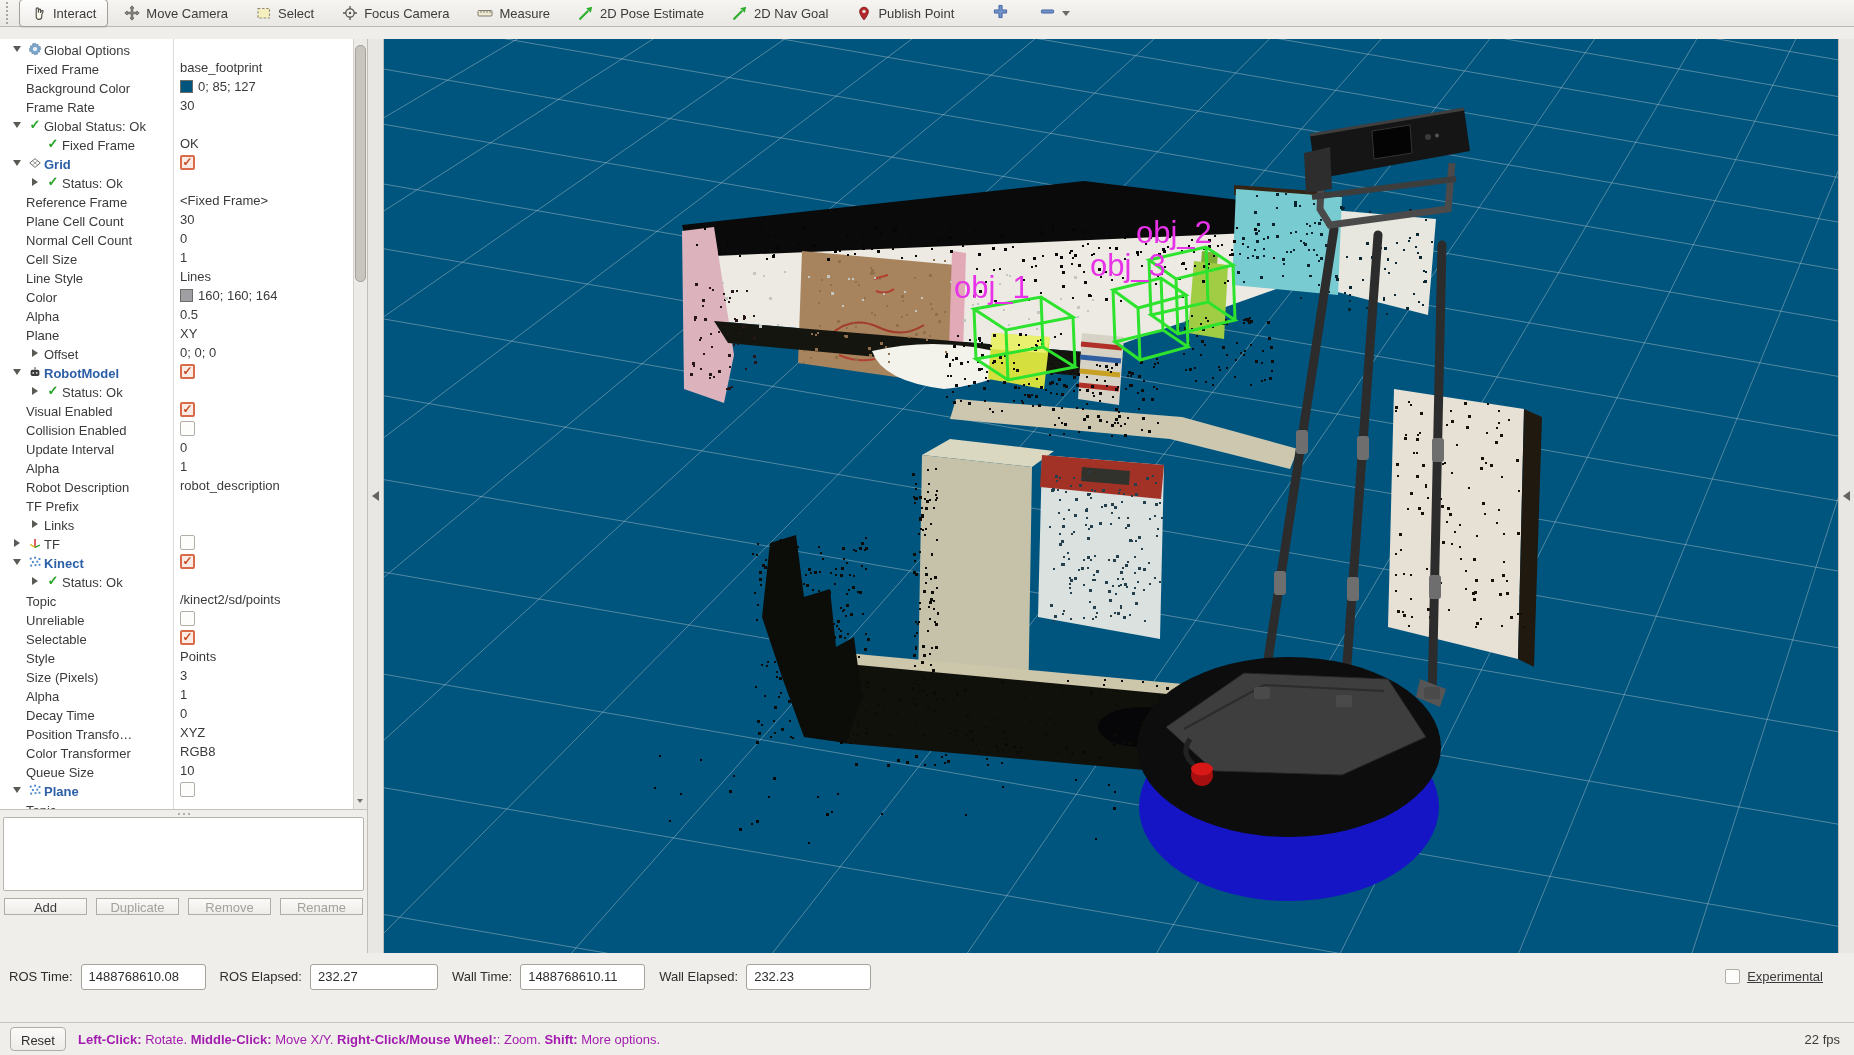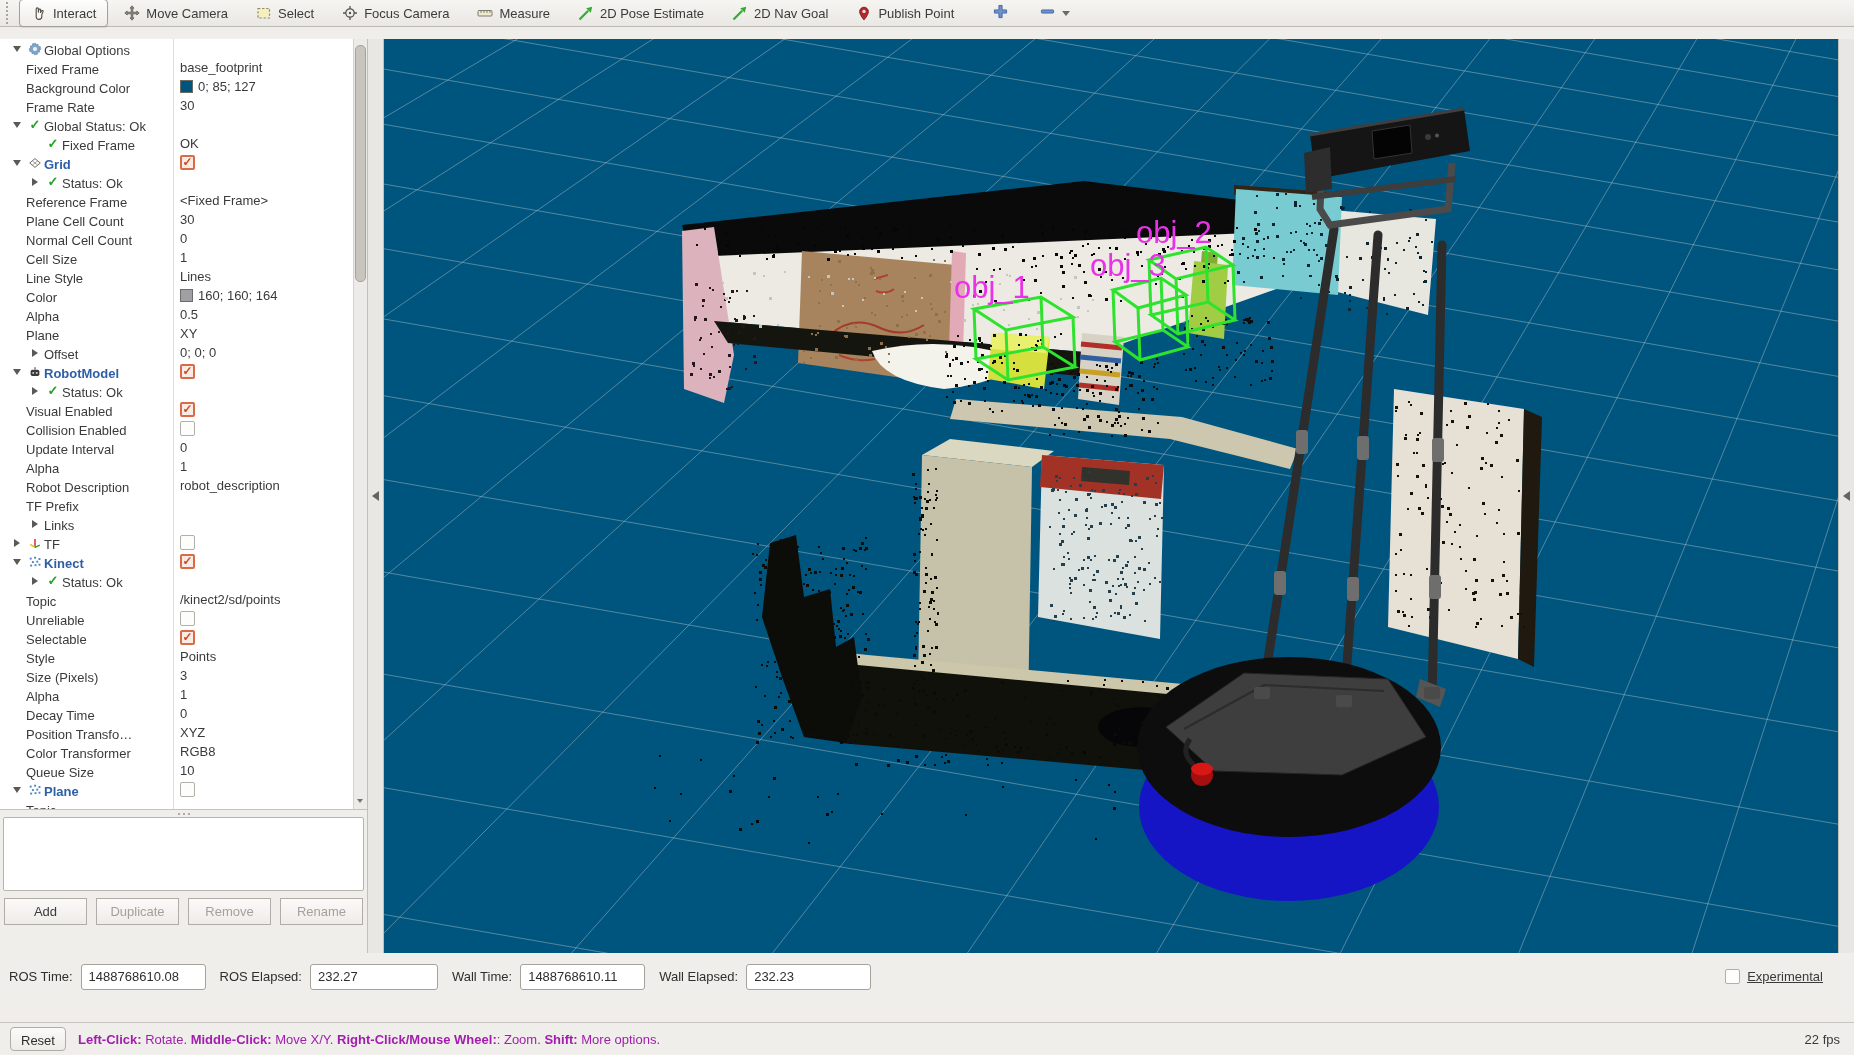--- a/index.html
+++ b/index.html
@@ -54,21 +54,21 @@
   #tree-thumb{position:absolute;top:6px;left:1px;width:9px;height:235px;background:#c8c5bf;
       border:1px solid #a5a29c;border-radius:5px;}
   #tree-scroll-down{position:absolute;bottom:2px;left:0;width:12px;height:13px;display:flex;align-items:center;justify-content:center;}
   #tree-scroll-down::after{content:"";width:0;height:0;border-left:3.5px solid transparent;
       border-right:3.5px solid transparent;border-top:4.5px solid #77756f;}
 
   .grip{height:7px;flex:none;display:flex;align-items:center;justify-content:center;gap:3px;}
   .grip i{width:2px;height:2px;background:#9a978f;border-radius:50%;}
   #desc-box{margin:0 3px;height:72px;flex:none;background:#ffffff;border:1px solid #b7b4ae;border-radius:2px;}
   #panel-buttons{display:flex;gap:9px;padding:7px 4px 0 4px;}
-  .pbtn{flex:1;height:27px;border:1px solid #b0ada7;border-radius:0;
+  .pbtn{flex:1;height:17px;border:1px solid #b0ada7;border-radius:0;
       background:linear-gradient(#fbfaf9,#eeece8);font-size:13px;color:#3a3a3a;font-family:inherit;}
   .pbtn.disabled{color:#a4a19b;}
 
   
   #splitter-left{position:absolute;left:368px;top:39px;width:16px;height:914px;background:#e9e7e3;
       border-right:1px solid #c2bfb9;box-sizing:border-box;}
   #right-strip{position:absolute;left:1838px;top:39px;width:16px;height:914px;background:#e9e7e3;
       border-left:1px solid #c2bfb9;box-sizing:border-box;}
   .arrow-left{position:absolute;top:452px;left:4px;width:0;height:0;
       border-top:5px solid transparent;border-bottom:5px solid transparent;border-right:7px solid #66645e;}

